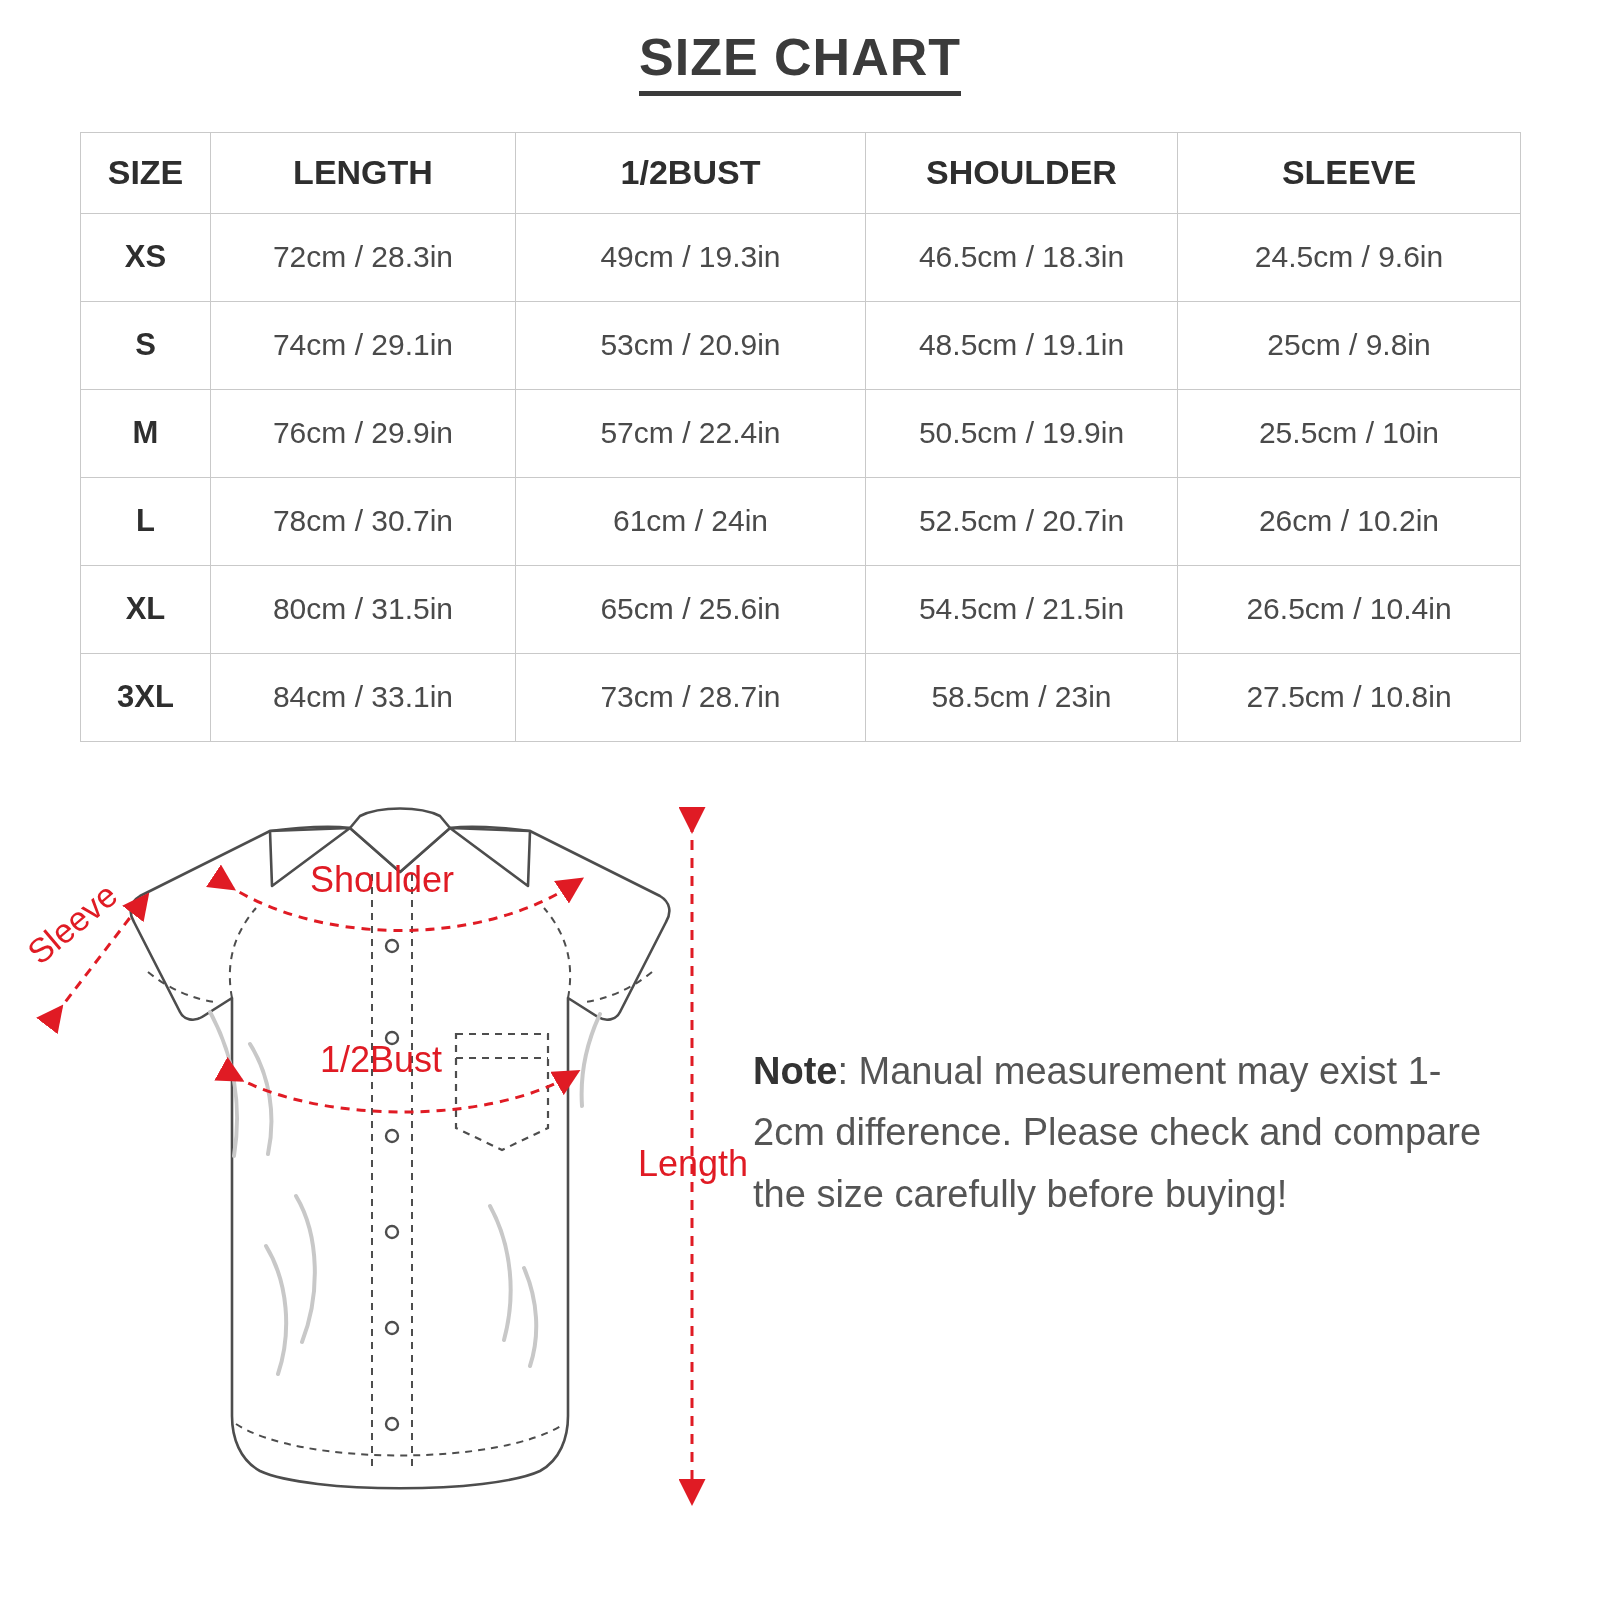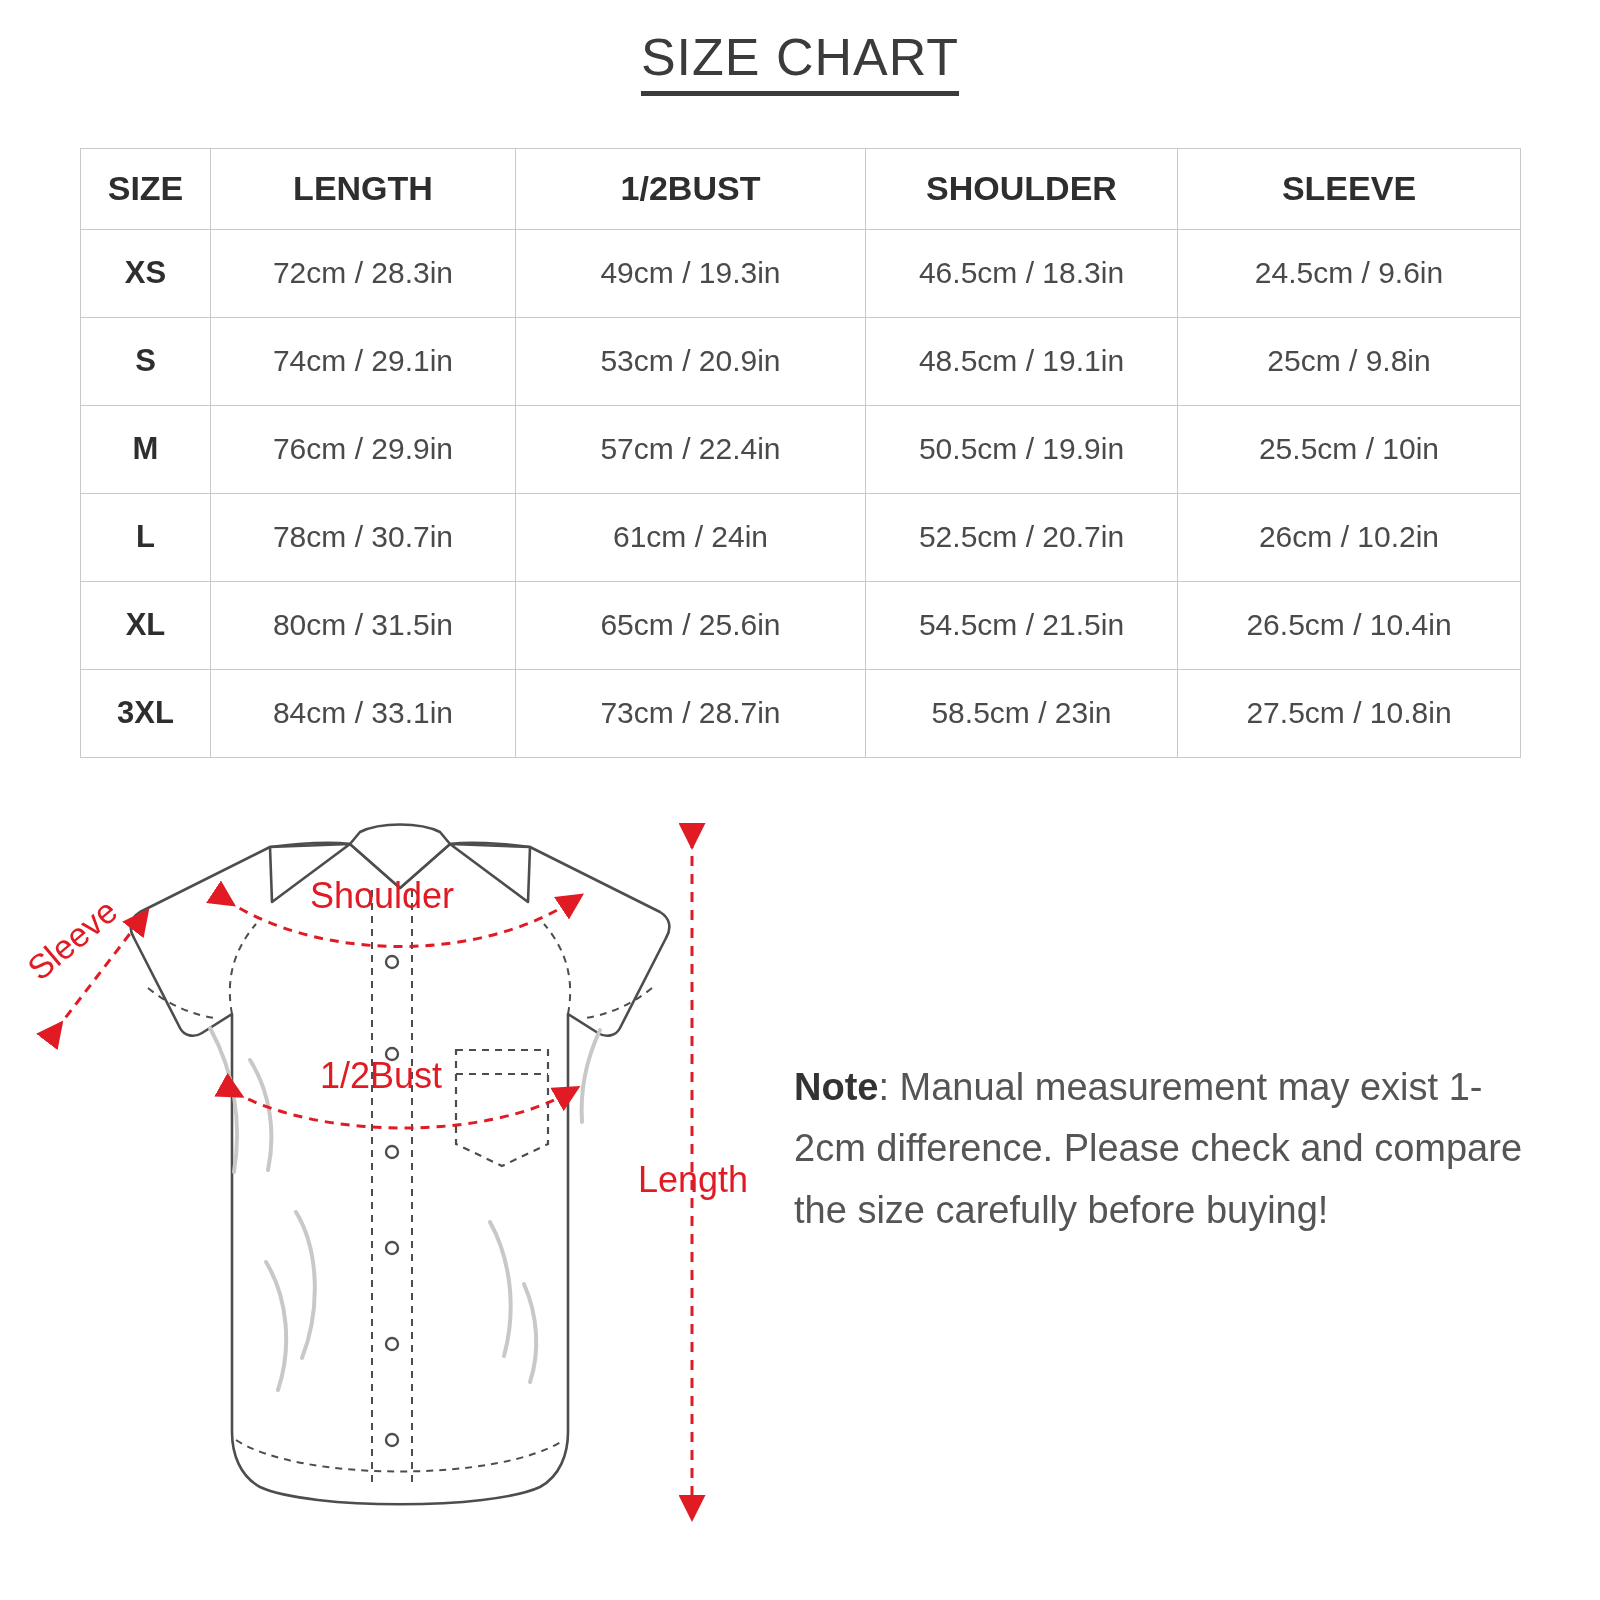--- a/index.html
+++ b/index.html
@@ -17,31 +17,31 @@
   }
 
   
   .title-wrap {
     text-align: center;
     padding-top: 30px;
   }
   .title {
     display: inline-block;
     font-size: 52px;
-    font-weight: normal;
+    font-weight: bold;
     letter-spacing: 1px;
     color: #3b3b3b;
     border-bottom: 5px solid #3b3b3b;
     padding-bottom: 6px;
     line-height: 1.05;
   }
 
   
   .table-wrap {
-    margin: 52px 80px 0 80px;
+    margin: 36px 80px 0 80px;
   }
   table.size-chart {
     width: 1440px;
     border-collapse: collapse;
     table-layout: fixed;
   }
   table.size-chart th,
   table.size-chart td {
     border: 1px solid #c9c9c9;
     text-align: center;
@@ -79,21 +79,21 @@
   }
   .diagram {
     position: absolute;
     left: 20px;
     top: 0;
     width: 760px;
     height: 760px;
   }
   .note {
     position: absolute;
-    left: 794px;
+    left: 753px;
     top: 265px;
     width: 740px;
     font-size: 38px;
     line-height: 1.62;
     color: #555555;
   }
   .note b {
     color: #333333;
     font-weight: bold;
   }

